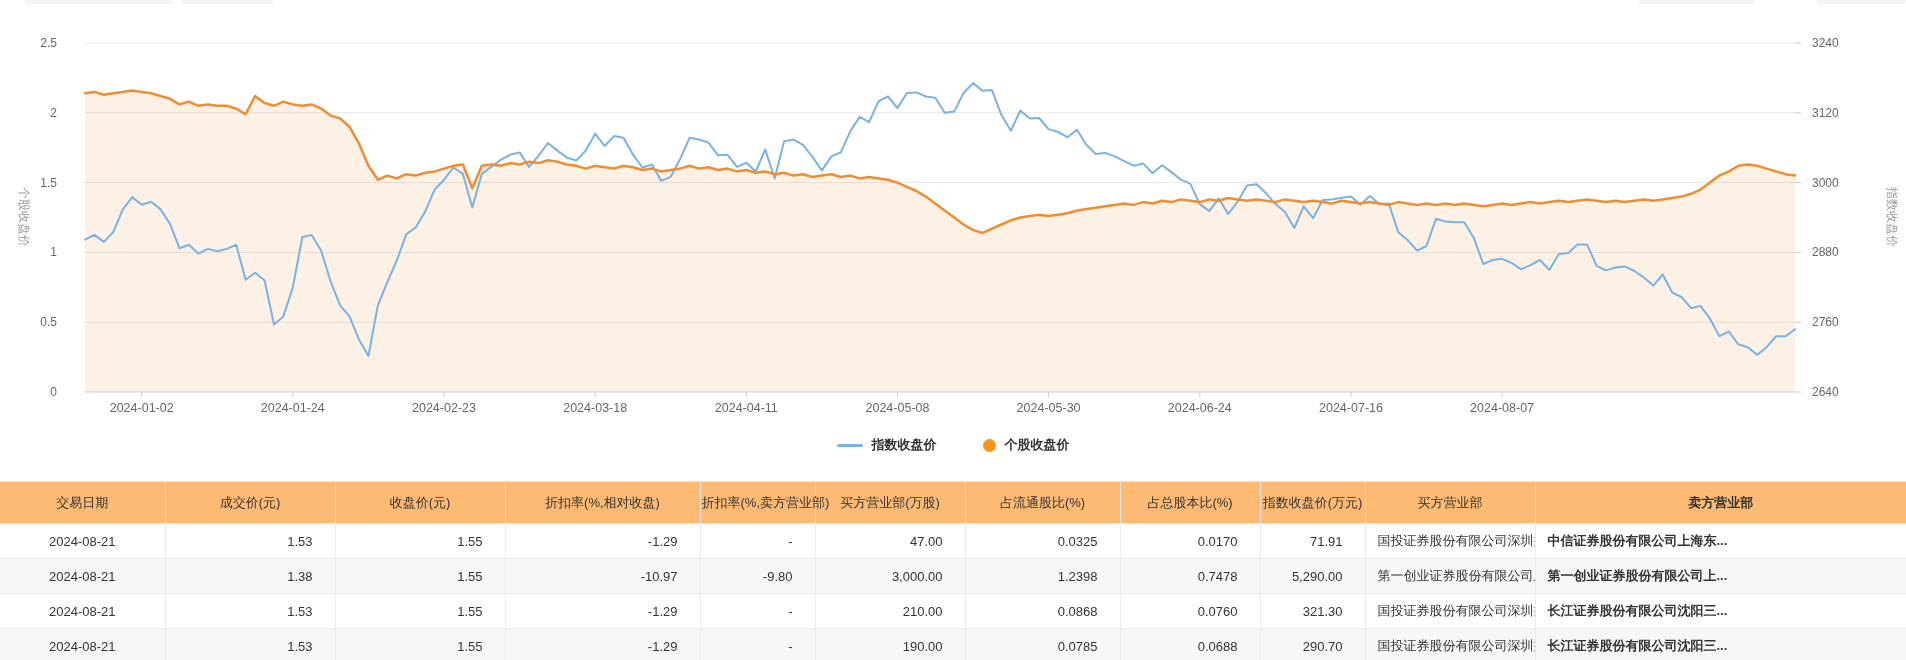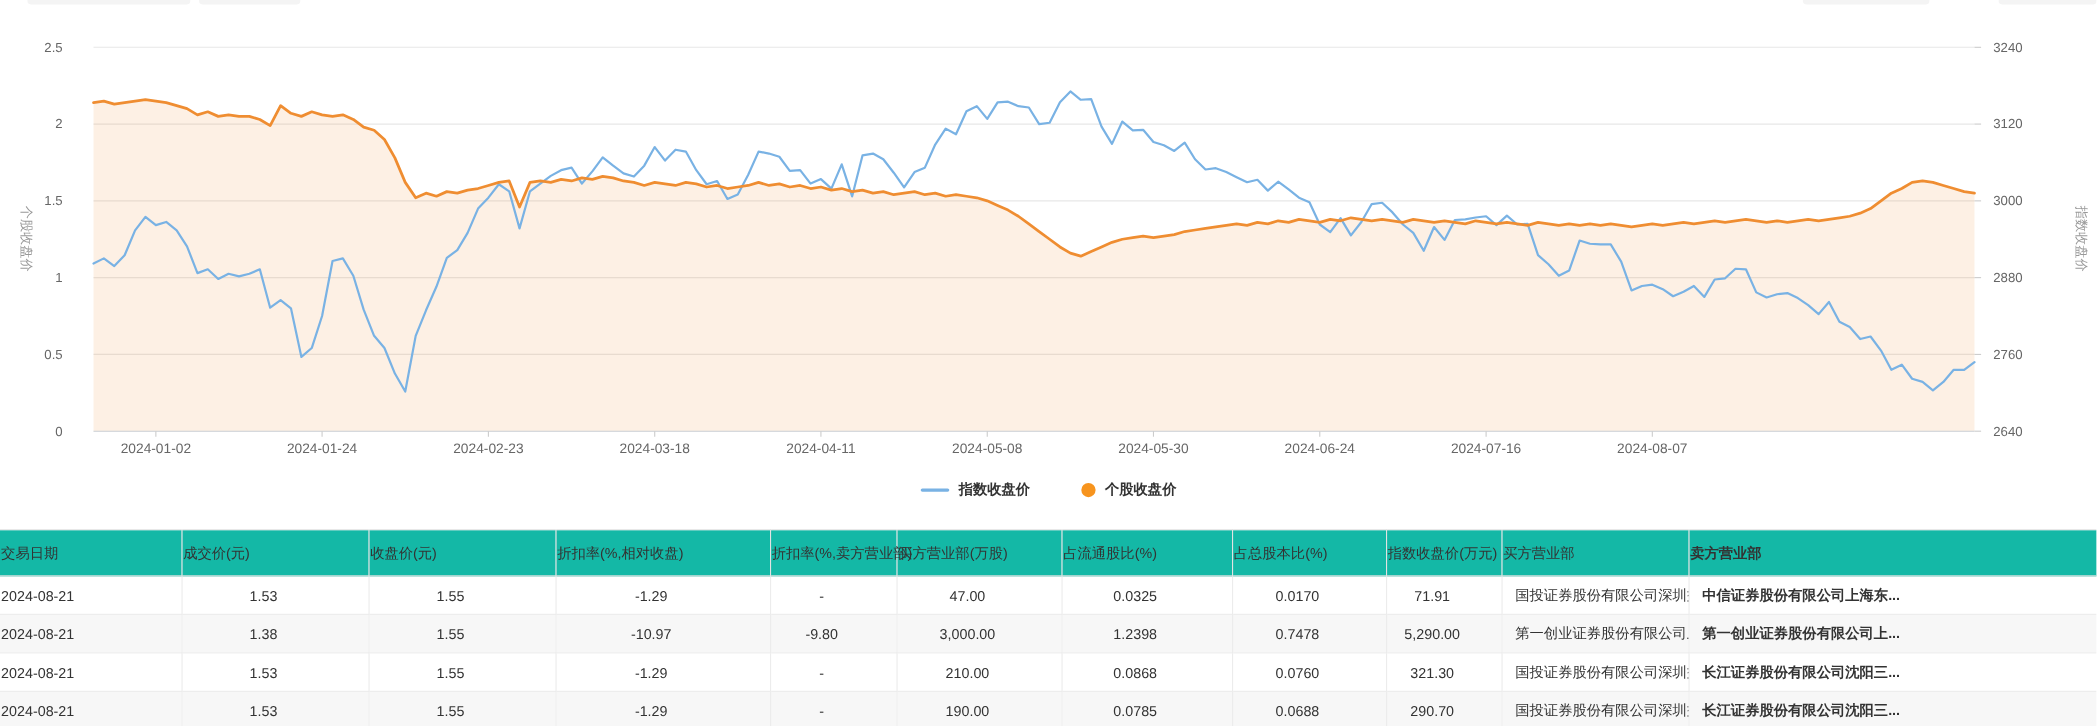--- a/index.html
+++ b/index.html
@@ -6,26 +6,26 @@
   body{font-family:"Liberation Sans","DejaVu Sans",sans-serif;background:#fff;}
   .page{position:relative;width:1906px;height:660px;background:#fff;overflow:hidden;}
   .top-sliver{position:absolute;top:0;height:4px;background:#f4f4f4;border-radius:0 0 3px 3px;}
   .chart-wrap{position:absolute;top:0;left:0;width:1906px;height:420px;}
   .legend{position:absolute;top:436;left:0;width:1906px;top:436px;display:flex;justify-content:center;align-items:center;gap:46px;}
   .legend-item{display:flex;align-items:center;gap:9px;cursor:pointer;}
   .legend-line{width:26px;height:3px;border-radius:2px;}
   .legend-dot{width:13px;height:13px;border-radius:50%;}
   .legend-label{font-size:13px;font-weight:700;color:#333;}
   .data-table{position:absolute;top:481px;left:0;width:1906px;border-collapse:collapse;table-layout:fixed;border-top:1px solid #e6e6e6;}
-  .data-table th{background:#14b8a6;font-size:13px;font-weight:400;color:#333;height:39px;white-space:nowrap;overflow:visible;border-right:1px solid #e2e2e2;border-bottom:1px solid #e2e2e2;text-align:left;}
+  .data-table th{background:#fdba74;font-size:13px;font-weight:400;color:#333;height:39px;white-space:nowrap;overflow:visible;border-right:1px solid #e2e2e2;border-bottom:1px solid #e2e2e2;text-align:center;}
   .data-table td{font-size:13px;color:#333;height:32px;white-space:nowrap;overflow:hidden;text-overflow:clip;border-right:1px solid #ececec;border-bottom:1px solid #ececec;}
   .data-table th:last-child,.data-table td:last-child{border-right:none;font-weight:bold;}
   .data-table tr.stripe td{background:#f7f7f7;}
-  td.al-c{text-align:left;}
-  td.al-r{text-align:center;padding-right:22px;}
+  td.al-c{text-align:center;}
+  td.al-r{text-align:right;padding-right:22px;}
   td.al-l{text-align:left;padding-left:12px;}
 </style>
 </head>
 <body>
 
 <div class="page">
 
   <div class="top-sliver" style="left:25px;width:148px;"></div>
   <div class="top-sliver" style="left:181px;width:92px;"></div>
   <div class="top-sliver" style="left:1639px;width:115px;"></div>

